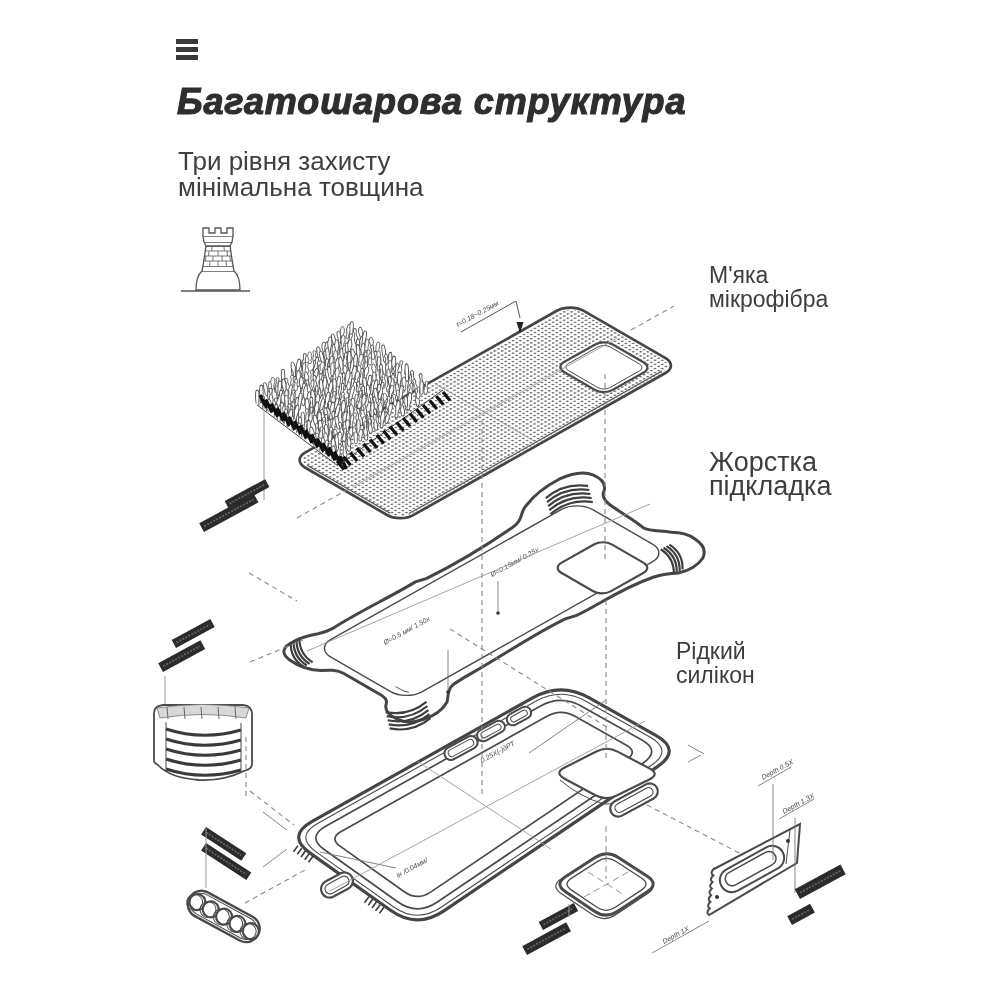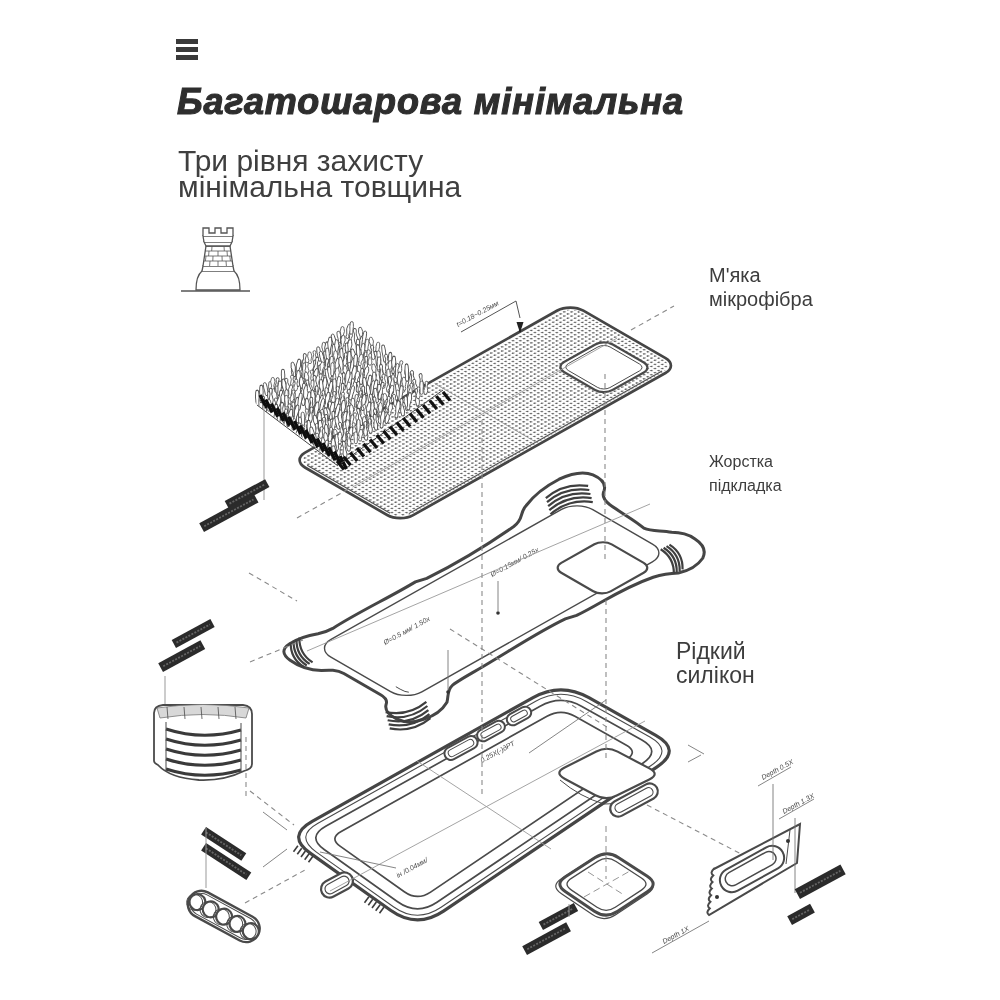--- a/index.html
+++ b/index.html
@@ -4,27 +4,27 @@
 body{font-family:"Liberation Sans",sans-serif;position:relative}
 .abs{position:absolute}
 </style></head><body>
 
 <div class="abs" style="left:176px;top:39px;width:22px">
 <div style="height:5px;background:#3a3a3a;margin-bottom:3px"></div>
 <div style="height:5px;background:#3a3a3a;margin-bottom:3px"></div>
 <div style="height:5px;background:#3a3a3a"></div>
 </div>
 
-<div class="abs" style="left:177px;top:81px;font-size:36px;font-weight:bold;font-style:italic;color:#2e2e2e;letter-spacing:0.9px;-webkit-text-stroke:1.1px #2e2e2e;white-space:nowrap">Багатошарова мінімальна</div>
+<div class="abs" style="left:177px;top:81px;font-size:36px;font-weight:bold;font-style:italic;color:#2e2e2e;letter-spacing:0.9px;-webkit-text-stroke:1.1px #2e2e2e;white-space:nowrap">Багатошарова структура</div>
 
-<div class="abs" style="left:178px;top:148px;font-size:30px;color:#3f3f3f;line-height:26px;white-space:nowrap">Три рівня захисту<br>мінімальна товщина</div>
+<div class="abs" style="left:178px;top:148px;font-size:26px;color:#3f3f3f;line-height:26px;white-space:nowrap">Три рівня захисту<br>мінімальна товщина</div>
 
-<div class="abs" style="left:709px;top:263px;font-size:20px;color:#3d3d3d;line-height:24px">М'яка<br>мікрофібра</div>
+<div class="abs" style="left:709px;top:263px;font-size:23px;color:#3d3d3d;line-height:24px">М'яка<br>мікрофібра</div>
 
-<div class="abs" style="left:709px;top:450px;font-size:16px;color:#3d3d3d;line-height:24px">Жорстка<br>підкладка</div>
+<div class="abs" style="left:709px;top:450px;font-size:27px;color:#3d3d3d;line-height:24px">Жорстка<br>підкладка</div>
 
 <div class="abs" style="left:676px;top:639px;font-size:23px;color:#3d3d3d;line-height:24px">Рідкий<br>силікон</div>
 
 <svg width="1000" height="1000" viewBox="0 0 1000 1000" style="position:absolute;left:0;top:0">
     <defs>
 <pattern id="dots" width="4.2" height="4.2" patternUnits="userSpaceOnUse">
 <circle cx="1.05" cy="1.05" r="1.05" fill="#606060"></circle>
 </pattern>
 <path id="st1" d="M-1.5,0 q-1.3,3.5 0,6.5 q0.9,2.2 0,4.5 a1.5,1.8 0 0 0 3,0 q-0.9,-2.3 0,-4.5 q1.3,-3 0,-6.5 a1.5,1.8 0 0 0 -3,0 Z"></path>
 <path id="st2" d="M-1.5,0 q1.3,3.5 0,6.5 q-0.9,2.2 0,4.5 a1.5,1.8 0 0 0 3,0 q0.9,-2.3 0,-4.5 q-1.3,-3 0,-6.5 a1.5,1.8 0 0 0 -3,0 Z"></path>

